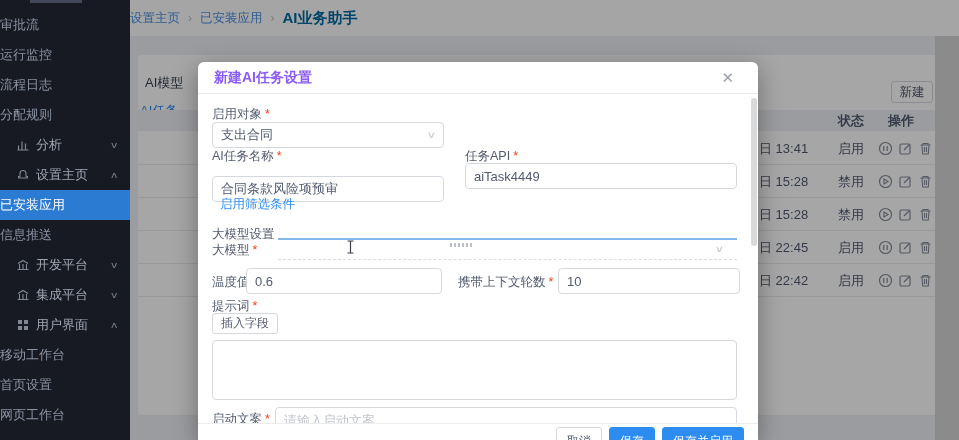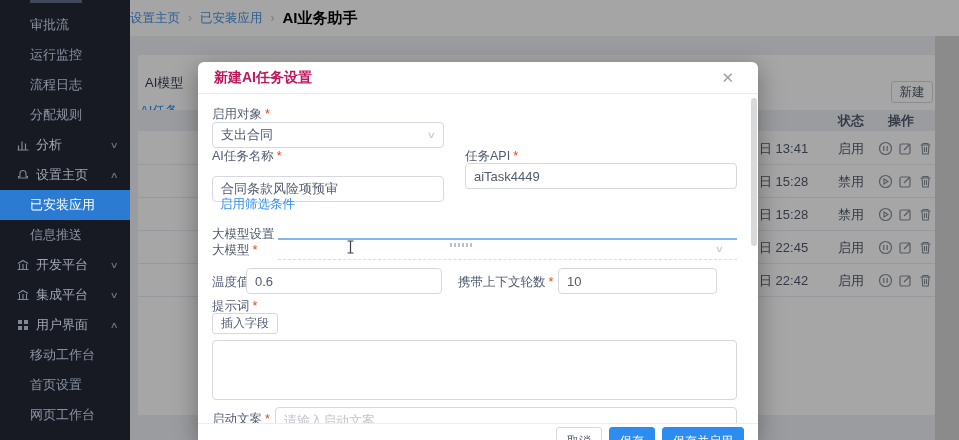--- a/index.html
+++ b/index.html
@@ -3,52 +3,52 @@
 <meta charset="utf-8">
 <style>
   * { box-sizing: border-box; margin: 0; padding: 0; }
   html, body { width: 959px; height: 440px; overflow: hidden; }
   body { font-family: "Liberation Sans", sans-serif; }
   .stage { position: relative; width: 959px; height: 440px; background: #eef0f4; overflow: hidden; }
 
   
   .sidebar { position: absolute; left: 0; top: 0; width: 130px; height: 440px; background: #171a23; z-index: 60; padding-top: 10px; }
   .sliver { position: absolute; top: 0; left: 30px; width: 52px; height: 3px; background: #4a5163; opacity: .85; }
-  .side-item { height: 30px; line-height: 30px; font-size: 13px; color: #8b92a3; padding-left: 30px; white-space: nowrap; cursor: pointer; }
+  .side-item { height: 30px; line-height: 30px; font-size: 13px; color: #8b92a3; white-space: nowrap; cursor: pointer; }
   .side-item.group { padding-left: 17px; color: #a0a6b4; display: flex; align-items: center; gap: 7px; }
   .side-item.active { background: #2b7bd3; color: #fff; }
   .gicon { width: 12px; height: 12px; flex: 0 0 12px; display: inline-block; }
   .gicon svg { display: block; }
   .chev { margin-left: auto; margin-right: 12px; font-size: 9px; color: #6d7484; transform: scale(1.35, 0.95); }
 
   
   .bg { position: absolute; left: 130px; top: 0; width: 829px; height: 440px; z-index: 1; }
   .gutter { position: absolute; right: 0; top: 0; width: 24px; height: 440px; background: #d6d6d6; }
   .topbar { position: absolute; left: 0; top: 0; width: 917px; height: 36px; background: #fdfdfd; display: flex; align-items: center; gap: 8px; font-size: 12.5px; }
   .crumb-link { color: #4a90e2; cursor: pointer; }
   .crumb-sep { color: #b8bcc4; font-size: 12px; }
-  .crumb-cur { color: #000000; font-size: 15px; font-weight: bold; }
+  .crumb-cur { color: #0369a1; font-size: 15px; font-weight: bold; }
   .card { position: absolute; left: 8px; top: 55px; width: 797px; height: 360px; background: #ffffff; border-radius: 2px; }
   .tab { position: absolute; font-size: 13px; color: #333c4d; cursor: pointer; }
   .tab.active { color: #2d8cf0; }
   .new-btn { position: absolute; left: 753px; top: 26px; width: 42px; height: 22px; background: #fff; border: 1px solid #d5d8de; border-radius: 3px; font-size: 12.5px; color: #515a6e; display: flex; align-items: center; justify-content: center; cursor: pointer; }
   .thead { position: absolute; left: 0; top: 55px; width: 797px; height: 21px; background: #edf0f5; }
   .th { position: absolute; top: 0; height: 21px; line-height: 21px; font-size: 13px; font-weight: 600; color: #515a6e; }
   .trow { position: absolute; left: 0; width: 797px; height: 33px; border-bottom: 1px solid #e9ebf0; }
   .td { position: absolute; top: 0; height: 33px; line-height: 33px; font-size: 13px; color: #515a6e; white-space: nowrap; }
   .aicon { position: absolute; top: 9px; width: 15px; height: 15px; cursor: pointer; }
   .aicon svg { display: block; }
 
   
   .mask { position: absolute; left: 130px; top: 0; width: 829px; height: 440px; background: rgba(0,0,0,0.35); z-index: 50; }
 
   
   .modal { position: absolute; left: 198px; top: 62px; width: 560px; height: 378px; background: #fff; border-radius: 6px 6px 0 0; box-shadow: 0 6px 24px rgba(0,0,0,.35); z-index: 100; overflow: hidden; }
   .m-head { height: 32px; border-bottom: 1px solid #e8eaec; display: flex; align-items: center; padding: 0 16px; }
-  .m-title { font-size: 14px; font-weight: 600; color: #be185d; }
+  .m-title { font-size: 14px; font-weight: 600; color: #8b5cf6; }
   .m-close { margin-left: auto; margin-right: 8px; font-size: 15px; color: #9aa0a6; cursor: pointer; line-height: 1; }
   .m-body { position: absolute; left: 0; top: 33px; width: 560px; height: 328px; overflow: hidden; background: #fff; }
   .lbl { position: absolute; font-size: 12.5px; color: #515a6e; white-space: nowrap; }
   .req { color: #ed4014; margin-left: 3px; }
   .ctl { position: absolute; border: 1px solid #d5d8de; border-radius: 4px; background: #fff; display: flex; align-items: center; padding: 0 8px; font-size: 13px; color: #515a6e; }
   .ctl input { border: none; outline: none; width: 100%; font-size: 13px; color: #515a6e; font-family: "Liberation Sans", sans-serif; background: transparent; }
   .ctl input::placeholder { color: #c0c4cc; }
   .sel-arrow { margin-left: auto; font-size: 9px; color: #c5c8ce; transform: scale(1.4, 1); }
   .link { position: absolute; font-size: 12.5px; color: #2d8cf0; cursor: pointer; margin-left: 8px; }
   .model-select { position: absolute; left: 80px; top: 143px; width: 459px; height: 22px; background: #fff; border-top: 2px solid #84b7ec; border-bottom: 1px dashed #d8dde5; cursor: pointer; }
@@ -296,21 +296,21 @@
       </div>
       <span class="ibeam"><svg viewBox="0 0 9 14">
             <path d="M1.5 1h6 M4.5 1v12 M1.5 13h6" stroke="#3a3f46" stroke-width="1.2" fill="none"></path>
           </svg></span>
 
       <span class="lbl" style="left:14px; top:179px;">温度值</span>
       <div class="ctl" style="left:48px; top:173px; width:196px; height:26px;">
         <input value="0.6" style="">
       </div>
       <span class="lbl" style="left:260px; top:179px;"><span>携带上下文轮数</span><span class="req">*</span></span>
-      <div class="ctl" style="left:360px; top:173px; width:159px; height:26px;">
+      <div class="ctl" style="left:360px; top:173px; width:182px; height:26px;">
         <input value="10" style="">
       </div>
 
       <span class="lbl" style="left:14px; top:203px;"><span>提示词</span><span class="req">*</span></span>
       <div class="small-btn">插入字段</div>
       <textarea class="prompt-area" style=""></textarea>
 
       <span class="lbl" style="left:14px; top:316px;"><span>启动文案</span><span class="req">*</span></span>
       <div class="ctl" style="left:77px; top:312px; width:462px; height:26px;">
         <input placeholder="请输入启动文案" style="">

